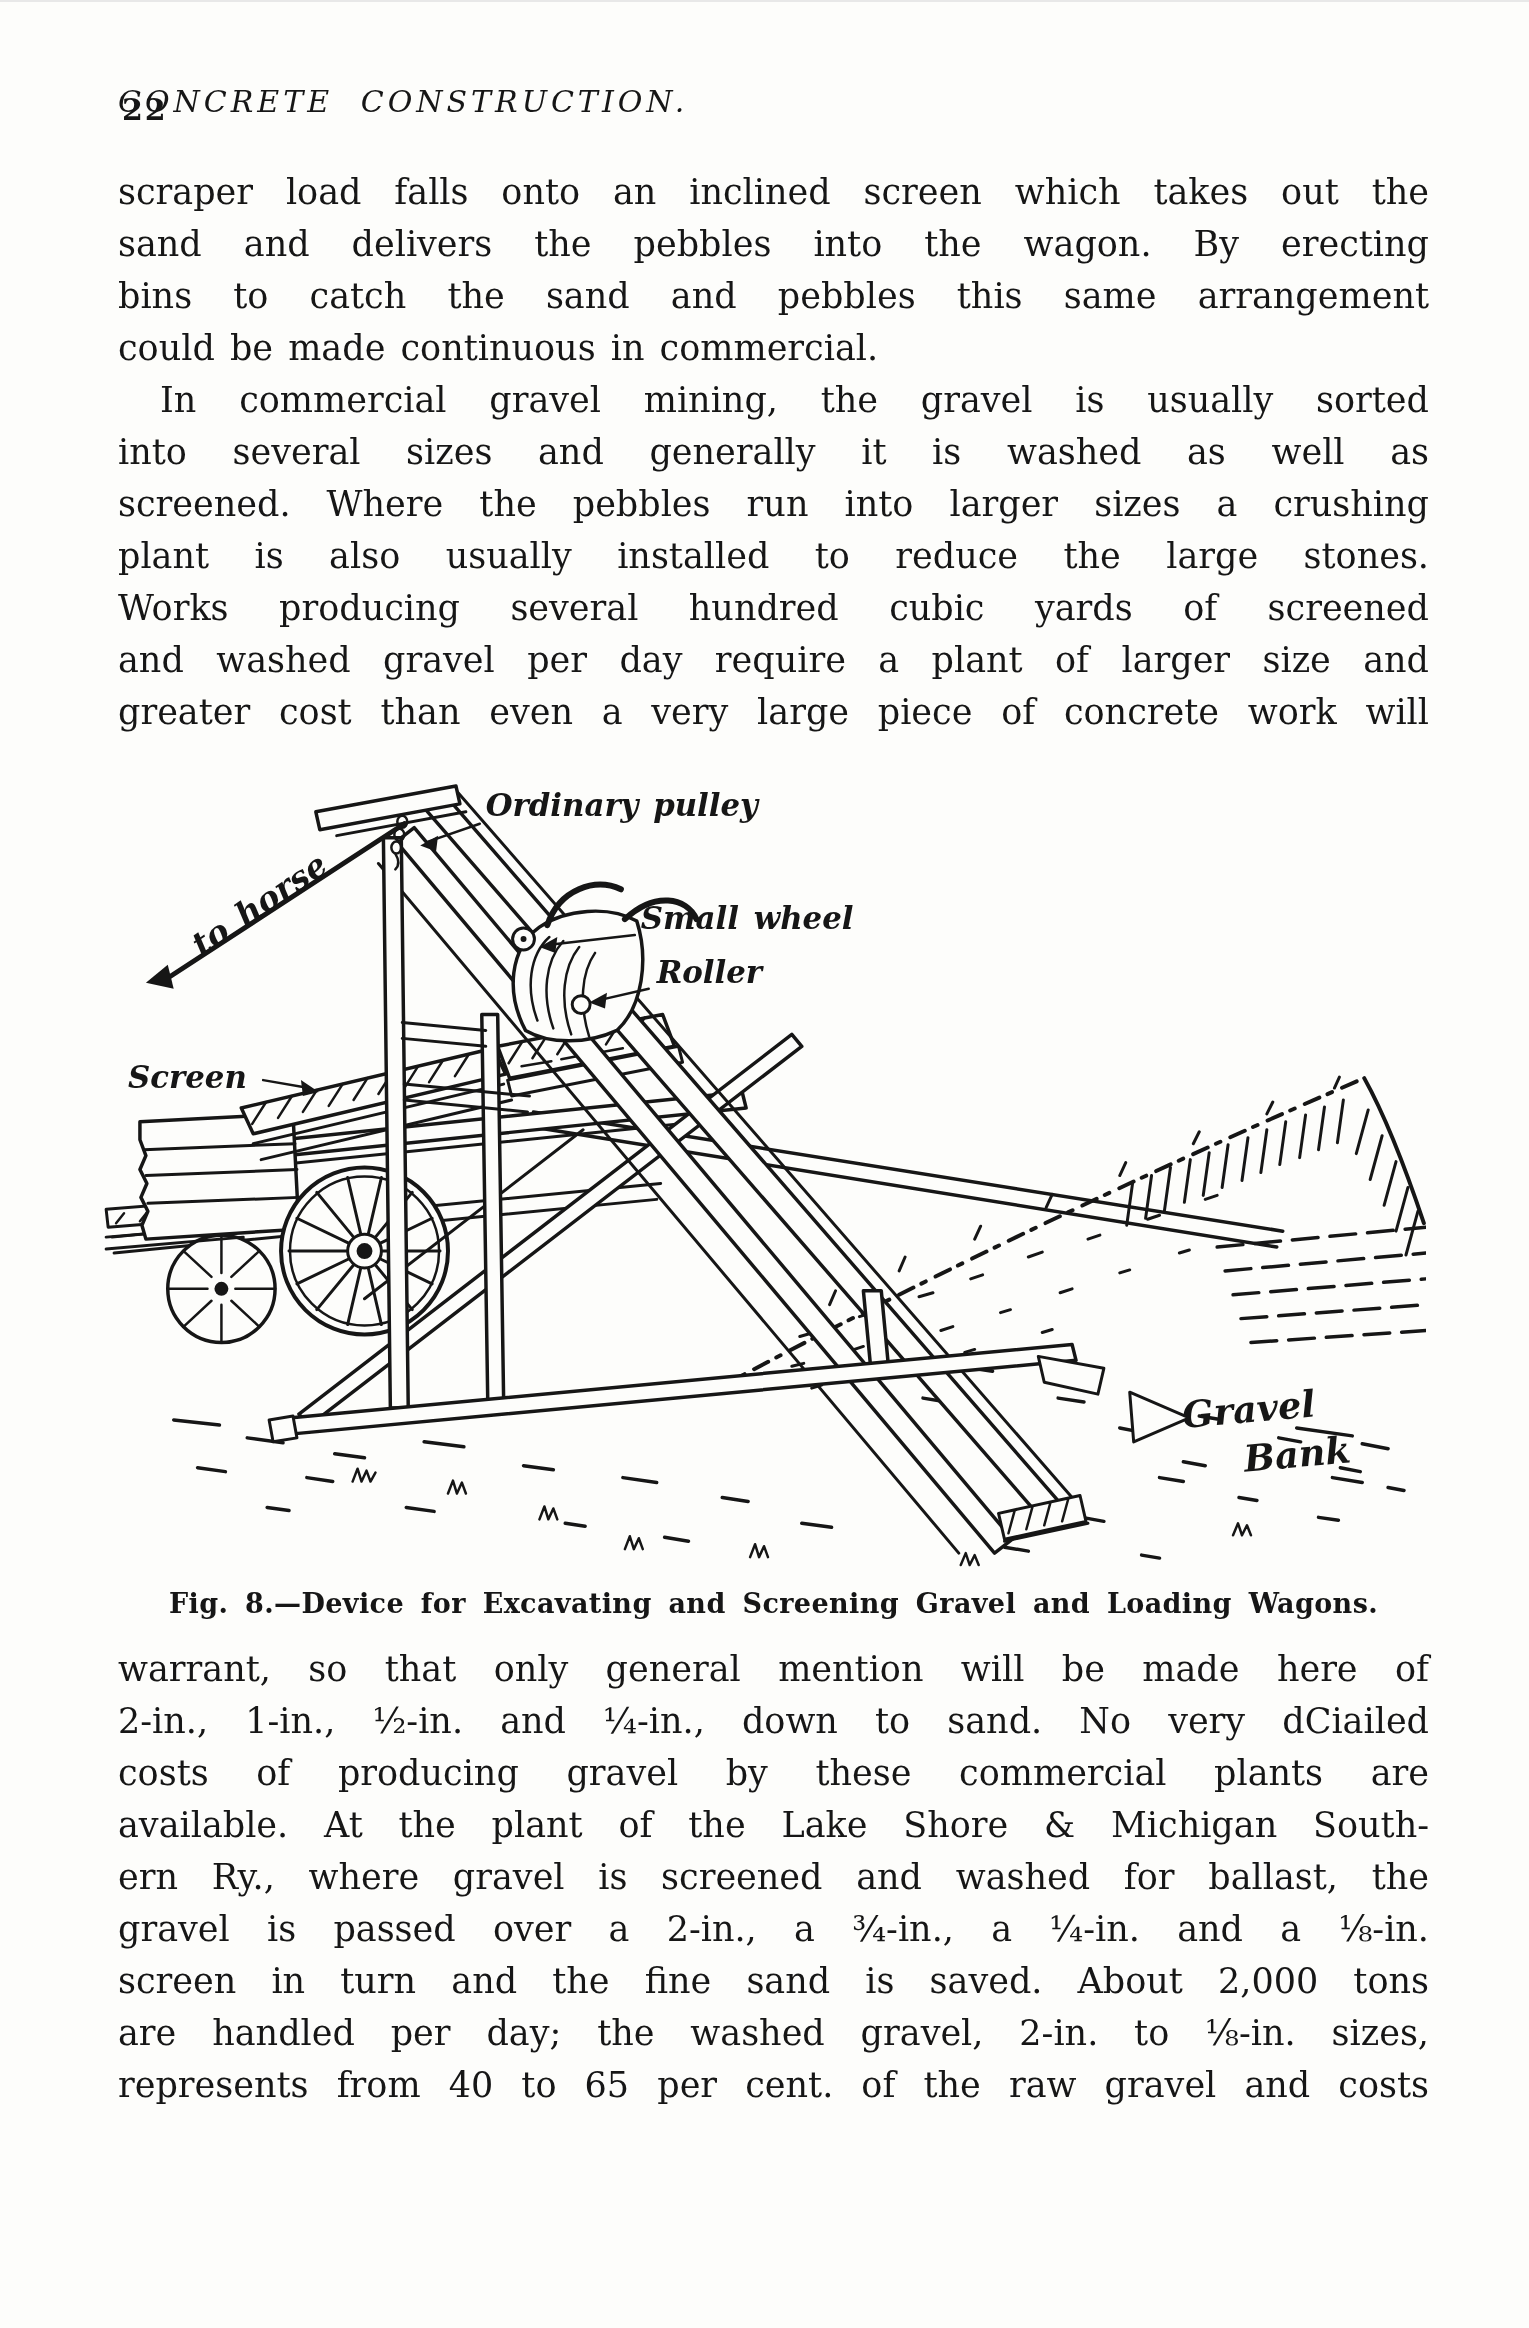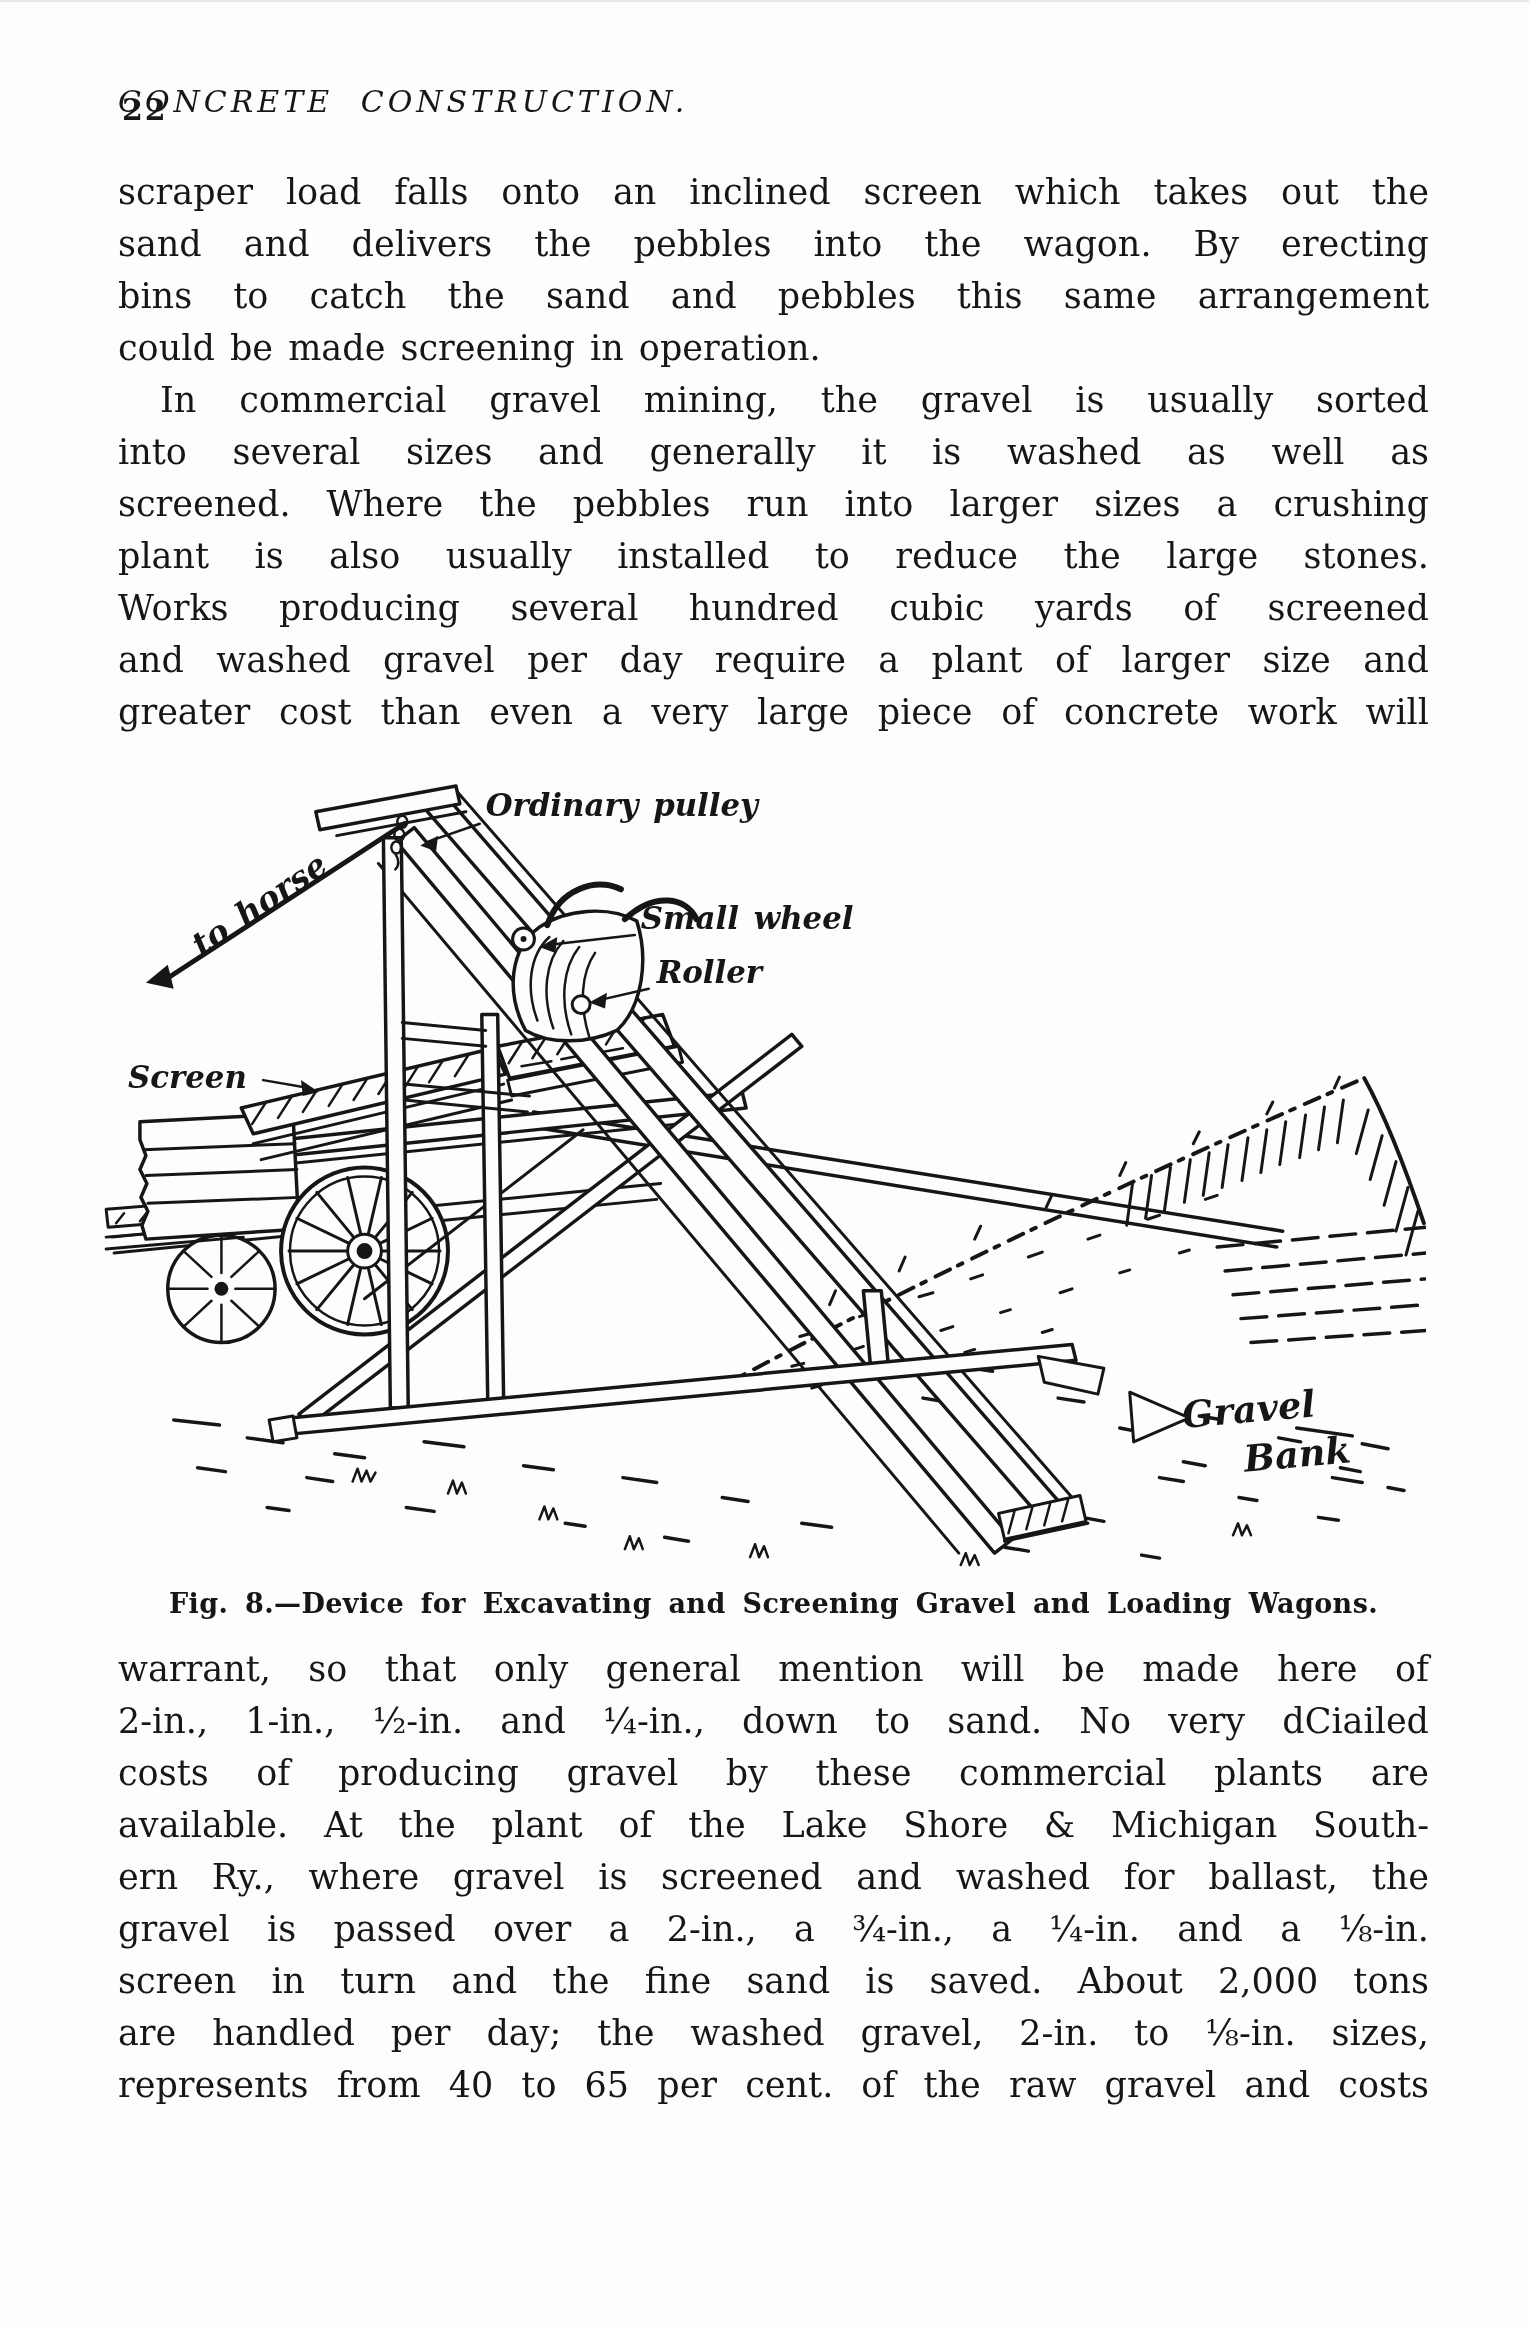--- a/index.html
+++ b/index.html
@@ -39,21 +39,21 @@
       <span class="pageno">22</span>
       <span class="runtitle">CONCRETE CONSTRUCTION.</span>
     </header>
 
     <main class="bodytext">
 
       <div>
         <div class="line">scraper load falls onto an inclined screen which takes out the</div>
         <div class="line">sand and delivers the pebbles into the wagon. By erecting</div>
         <div class="line">bins to catch the sand and pebbles this same arrangement</div>
-        <div class="line end">could be made screening in operation.</div>
+        <div class="line end">could be made continuous in commercial.</div>
       </div>
 
       <div>
         <div class="line indent">In commercial gravel mining, the gravel is usually sorted</div>
         <div class="line">into several sizes and generally it is washed as well as</div>
         <div class="line">screened. Where the pebbles run into larger sizes a crushing</div>
         <div class="line">plant is also usually installed to reduce the large stones.</div>
         <div class="line">Works producing several hundred cubic yards of screened</div>
         <div class="line">and washed gravel per day require a plant of larger size and</div>
         <div class="line">greater cost than even a very large piece of concrete work will</div>

